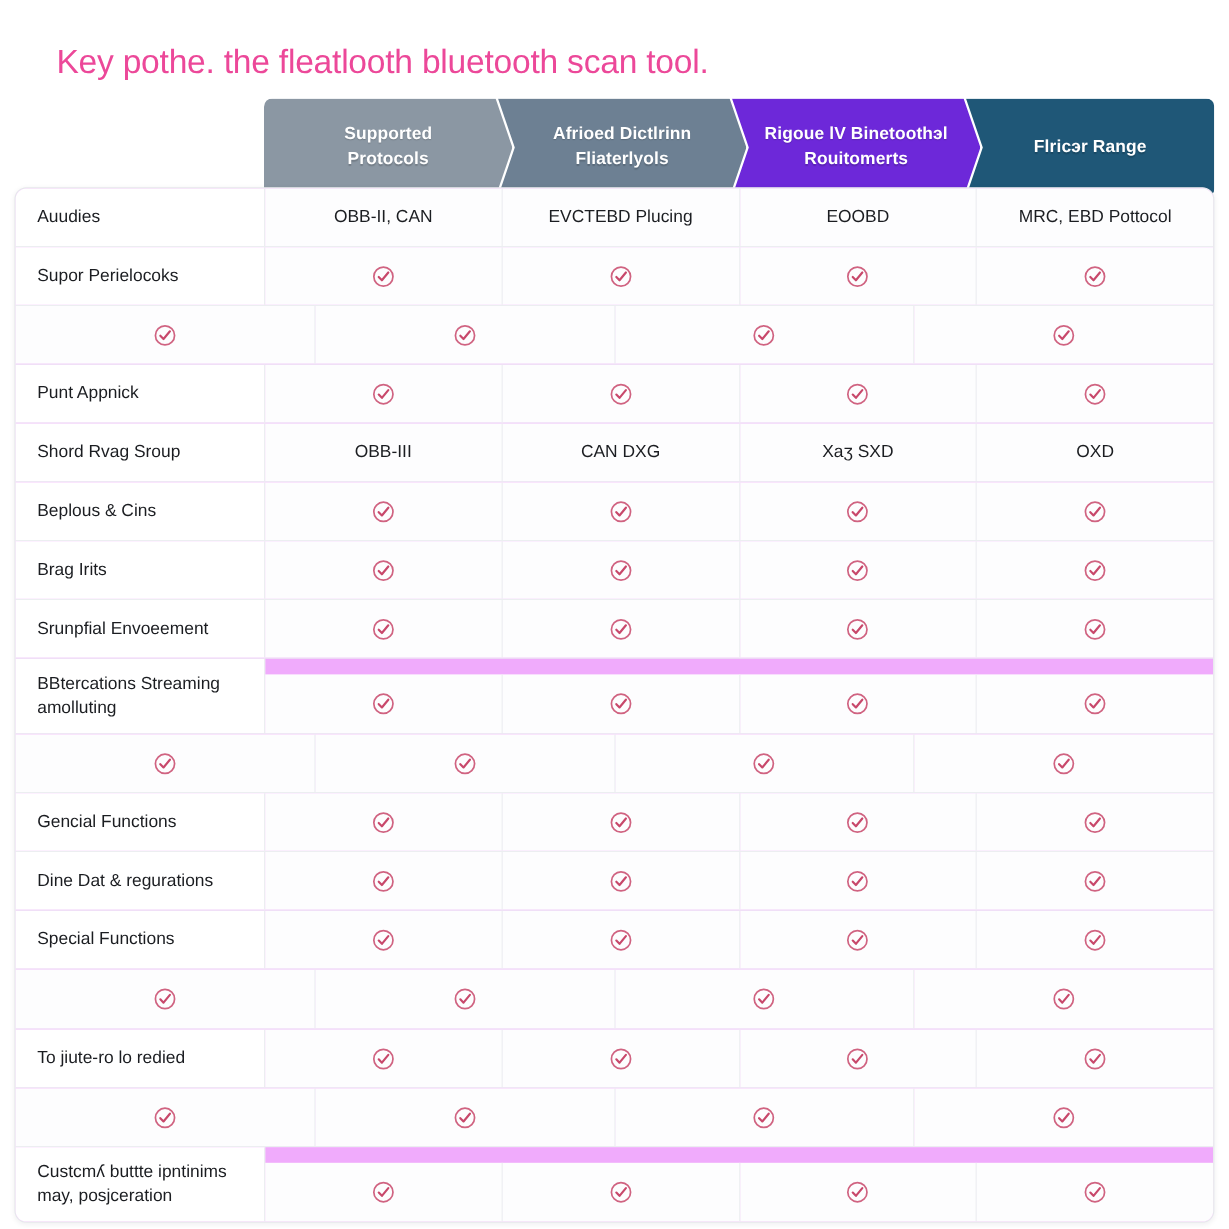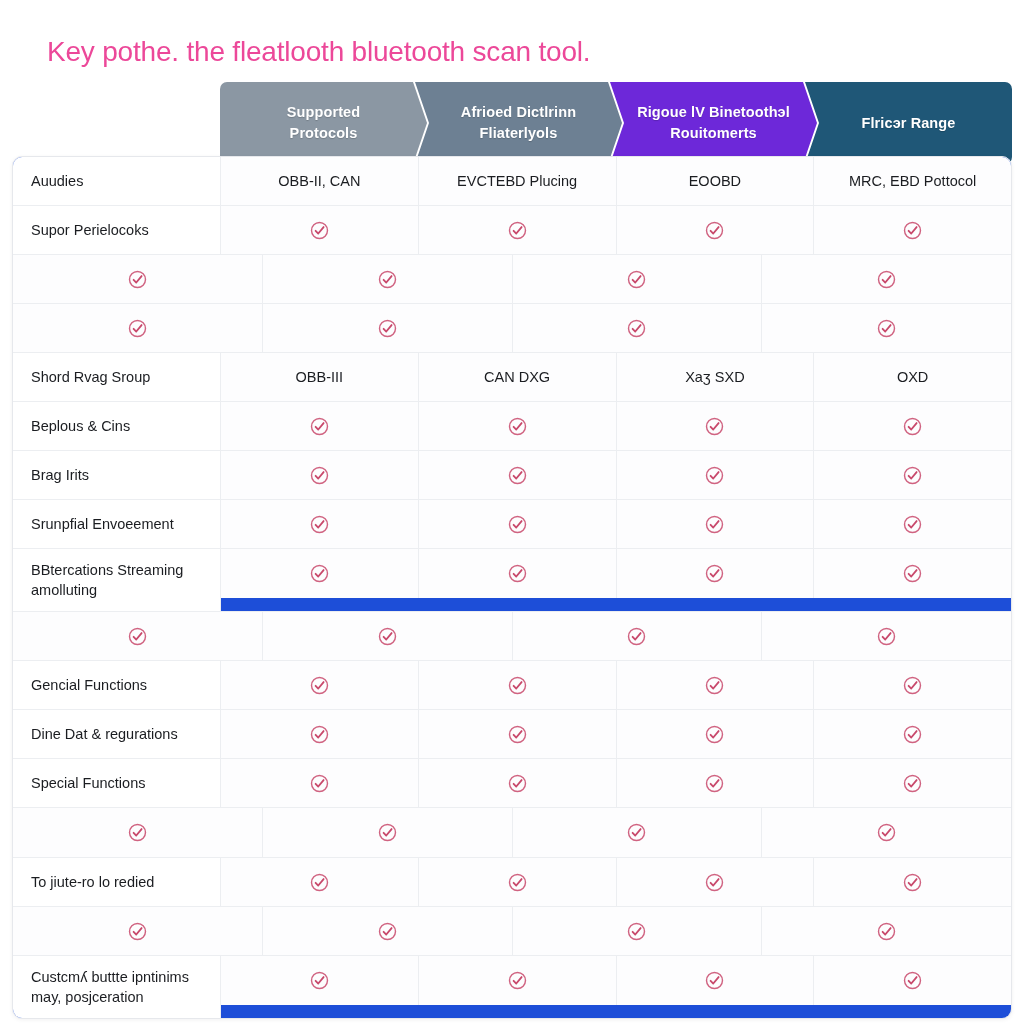--- a/index.html
+++ b/index.html
@@ -101,23 +101,23 @@
     width: 1000px;
     background: #ffffff;
     border: 1px solid #e6e8ec;
     border-radius: 10px;
     box-shadow: 0 1px 4px rgba(20,25,40,0.06);
     overflow: hidden;
   }
 
   .row {
     display: flex;
-    align-items: flex-start;
+    align-items: flex-end;
     border-bottom: 1px solid #eceef1;
-    background: #1d4ed8;
+    background: #f0abfc;
   }
   .row:last-child { border-bottom: none; }
 
   .cell-label {
     flex: 0 0 208px;
     padding: 11px 12px 11px 18px;
     font-size: 14.5px;
     line-height: 20px;
     color: #1b1d21;
     display: flex;
@@ -258,20 +258,21 @@
           <div class="cell-val">
             <span class="check-icon">
               <svg width="19" height="19" viewBox="0 0 20 20" xmlns="http://www.w3.org/2000/svg">
                 <circle cx="10" cy="10" r="8.4" fill="none" stroke="#c8486b" stroke-width="1.5" opacity="0.85"></circle>
                 <path d="M5.9 10.3 L8.7 13.2 L14.3 6.4" fill="none" stroke="#c8486b" stroke-width="1.9" stroke-linecap="round" stroke-linejoin="round"></path>
               </svg>
             </span>
           </div>
         </div>
         <div class="row">
+          <div class="cell-label">Punt Appnick</div>
           <div class="cell-val">
             <span class="check-icon">
               <svg width="19" height="19" viewBox="0 0 20 20" xmlns="http://www.w3.org/2000/svg">
                 <circle cx="10" cy="10" r="8.4" fill="none" stroke="#c8486b" stroke-width="1.5" opacity="0.85"></circle>
                 <path d="M5.9 10.3 L8.7 13.2 L14.3 6.4" fill="none" stroke="#c8486b" stroke-width="1.9" stroke-linecap="round" stroke-linejoin="round"></path>
               </svg>
             </span>
           </div>
           <div class="cell-val">
             <span class="check-icon">

